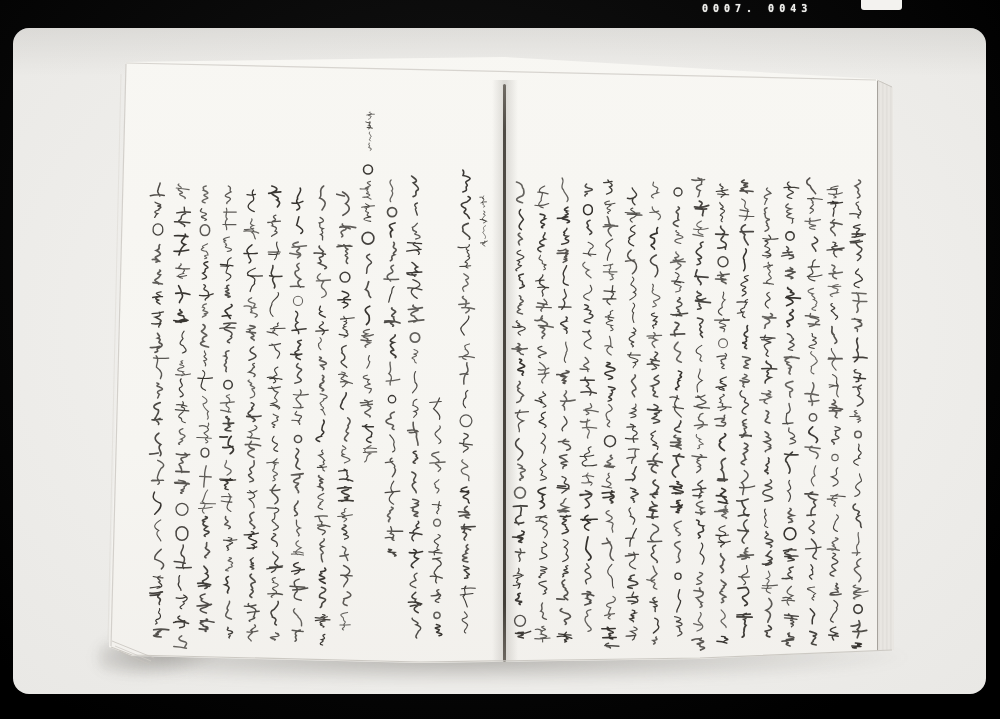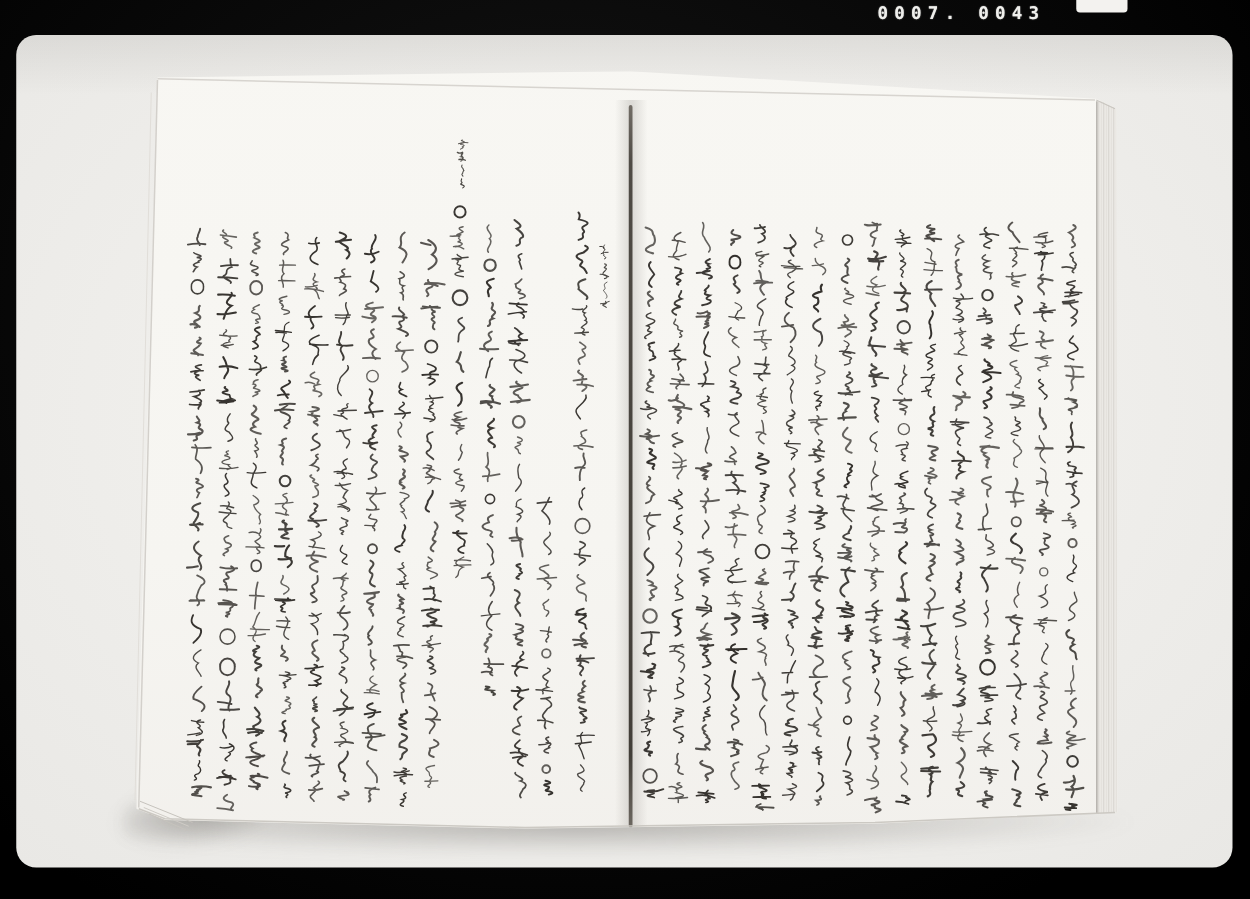--- a/index.html
+++ b/index.html
@@ -7,21 +7,21 @@
     width:1000px;height:719px;position:relative;overflow:hidden;
     background:#030303;
     font-family:"DejaVu Sans Mono","Liberation Mono",monospace;
   }
   .film-frame{
     position:absolute;inset:0;
     background:radial-gradient(ellipse at 45% 35%, #161616 0%, #0a0a0a 45%, #000 85%);
   }
   .film-counter{
     position:absolute;left:702px;top:3px;
-    color:#efefec;font-size:14px;font-weight:bold;letter-spacing:5px;
+    color:#efefec;font-size:10px;font-weight:bold;letter-spacing:5px;
     text-shadow:0 0 1px rgba(255,255,255,.7);
     white-space:pre;
   }
   .film-notch{
     position:absolute;left:861px;top:0;width:41px;height:10px;
     background:#f3f2ef;border-radius:0 0 3px 3px;
   }
   .photo-area{
     position:absolute;left:13px;top:28px;width:973px;height:666px;
     border-radius:16px;

